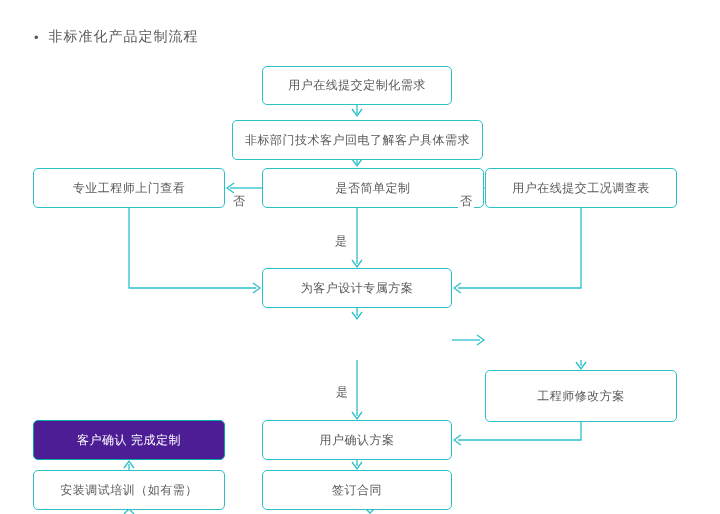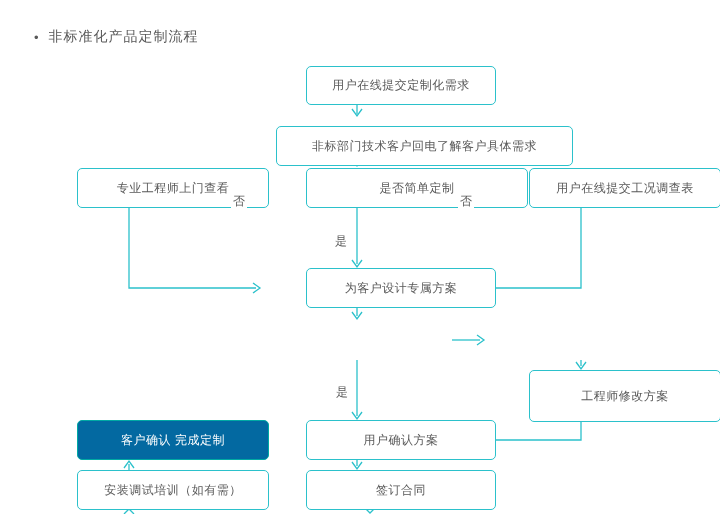--- a/index.html
+++ b/index.html
@@ -14,23 +14,22 @@
   }
   #title-row .bullet{font-size:13px;line-height:1;color:#595959;}
   svg.arrows{position:absolute;left:0;top:0;}
   svg.arrows path{stroke:#2bc1cb;stroke-width:1.3;fill:none;stroke-linejoin:miter;}
   .node{
     position:absolute;box-sizing:border-box;
     display:flex;align-items:center;justify-content:center;text-align:center;
     background:#ffffff;border:1.5px solid #2bc1cb;border-radius:5px;
     color:#595959;font-size:12px;letter-spacing:0.5px;line-height:1.2;
     padding:2px 6px;
-    margin-left:44px;
   }
-  .node.highlight{background:#0369a1;border-color:#00a9a4;color:#ffffff;}
+  .node.highlight{background:#4c1d95;border-color:#00a9a4;color:#ffffff;}
   .edge-label{
     position:absolute;transform:translate(-50%,-50%);
     color:#595959;font-size:12px;line-height:1;background:#fff;padding:1px 2px;
   }
 </style>
 </head>
 <body>
 
 <div id="stage">
 
@@ -114,21 +113,21 @@
     <g>
       <path d="M124 514 L129 509 L134 514"></path>
     </g>
 
     <g>
       <path d="M365 508 L370 513 L375 508"></path>
     </g>
   </svg>
 
   <div class="node" style="left:262px;top:66px;width:190px;height:39px">用户在线提交定制化需求</div>
-  <div class="node" style="left:232px;top:126px;width:297px;height:40px">非标部门技术客户回电了解客户具体需求</div>
+  <div class="node" style="left:232px;top:120px;width:251px;height:40px">非标部门技术客户回电了解客户具体需求</div>
   <div class="node" style="left:33px;top:168px;width:192px;height:40px">专业工程师上门查看</div>
   <div class="node" style="left:262px;top:168px;width:222px;height:40px">是否简单定制</div>
   <div class="node" style="left:485px;top:168px;width:192px;height:40px">用户在线提交工况调查表</div>
   <div class="node" style="left:262px;top:268px;width:190px;height:40px">为客户设计专属方案</div>
   <div class="node" style="left:485px;top:370px;width:192px;height:52px">工程师修改方案</div>
   <div class="node highlight" style="left:33px;top:420px;width:192px;height:40px">客户确认 完成定制</div>
   <div class="node" style="left:262px;top:420px;width:190px;height:40px">用户确认方案</div>
   <div class="node" style="left:33px;top:470px;width:192px;height:40px">安装调试培训（如有需）</div>
   <div class="node" style="left:262px;top:470px;width:190px;height:40px">签订合同</div>
 

